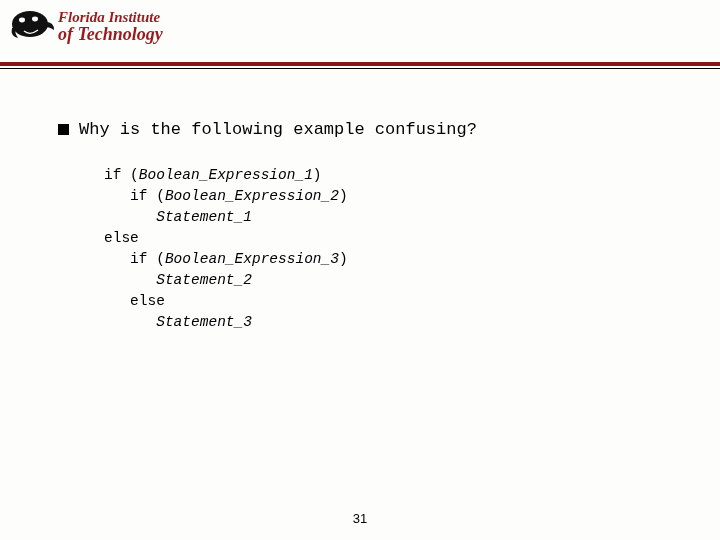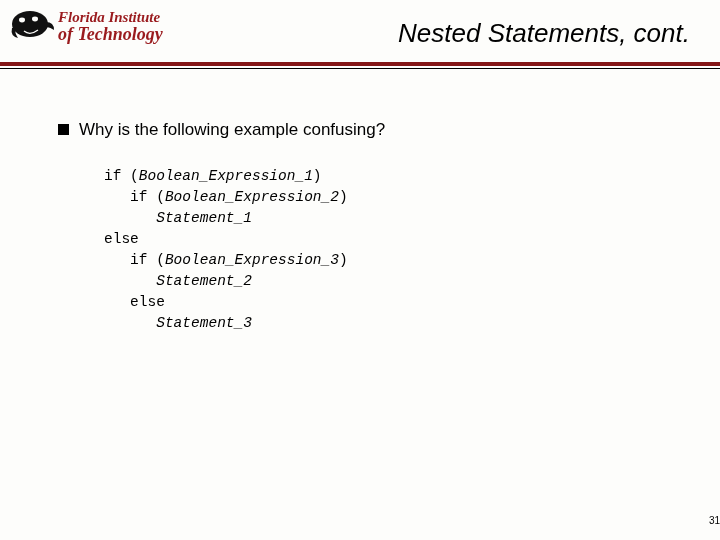--- a/index.html
+++ b/index.html
@@ -79,36 +79,36 @@
   }
   .bullet {
     width: 11px;
     height: 11px;
     background: #000;
     margin-top: 4px;
     flex: 0 0 auto;
   }
   .bullet-text {
     font-size: 17px;
-    font-family: Liberation Sans, sans-serif;
+    font-family: Liberation Mono, monospace;
   }
   .code {
     font-family: Liberation Mono, monospace;
     font-size: 14.5px;
     line-height: 1.45;
     margin-left: 46px;
     white-space: pre;
   }
   .code em { font-style: italic; }
   .pagenum {
     position: absolute;
     bottom: 14px;
     left: 0; right: 0;
-    text-align: right;
-    font-size: 10px;
+    text-align: center;
+    font-size: 13px;
     font-family: Arial, Helvetica, sans-serif;
   }
 </style>
 </head>
 <body>
 
 <div class="header">
   <div class="logo">
     <svg class="panther" viewBox="0 0 48 40">
       <ellipse cx="22" cy="20" rx="18" ry="13" fill="#111"></ellipse>
@@ -116,21 +116,20 @@
       <ellipse cx="27" cy="15" rx="3" ry="2.4" fill="#fdfdfb"></ellipse>
       <path d="M4 24 Q2 32 10 34 Q6 28 8 24 Z" fill="#111"></path>
       <path d="M38 18 Q46 18 46 26 Q40 22 38 24 Z" fill="#111"></path>
       <path d="M16 27 Q22 32 30 26" stroke="#fdfdfb" stroke-width="1.2" fill="none"></path>
     </svg>
     <div class="logo-text">
       <span class="lt1">Florida Institute</span>
       <span class="lt2">of Technology</span>
     </div>
   </div>
-  <div class="title">Nested Statements, cont.</div>
 </div>
 
 <div class="rule1"></div>
 <div class="rule2"></div>
 
 <div class="body">
   <div class="bullet-row">
     <div class="bullet"></div>
     <div class="bullet-text">Why is the following example confusing?</div>
   </div>

